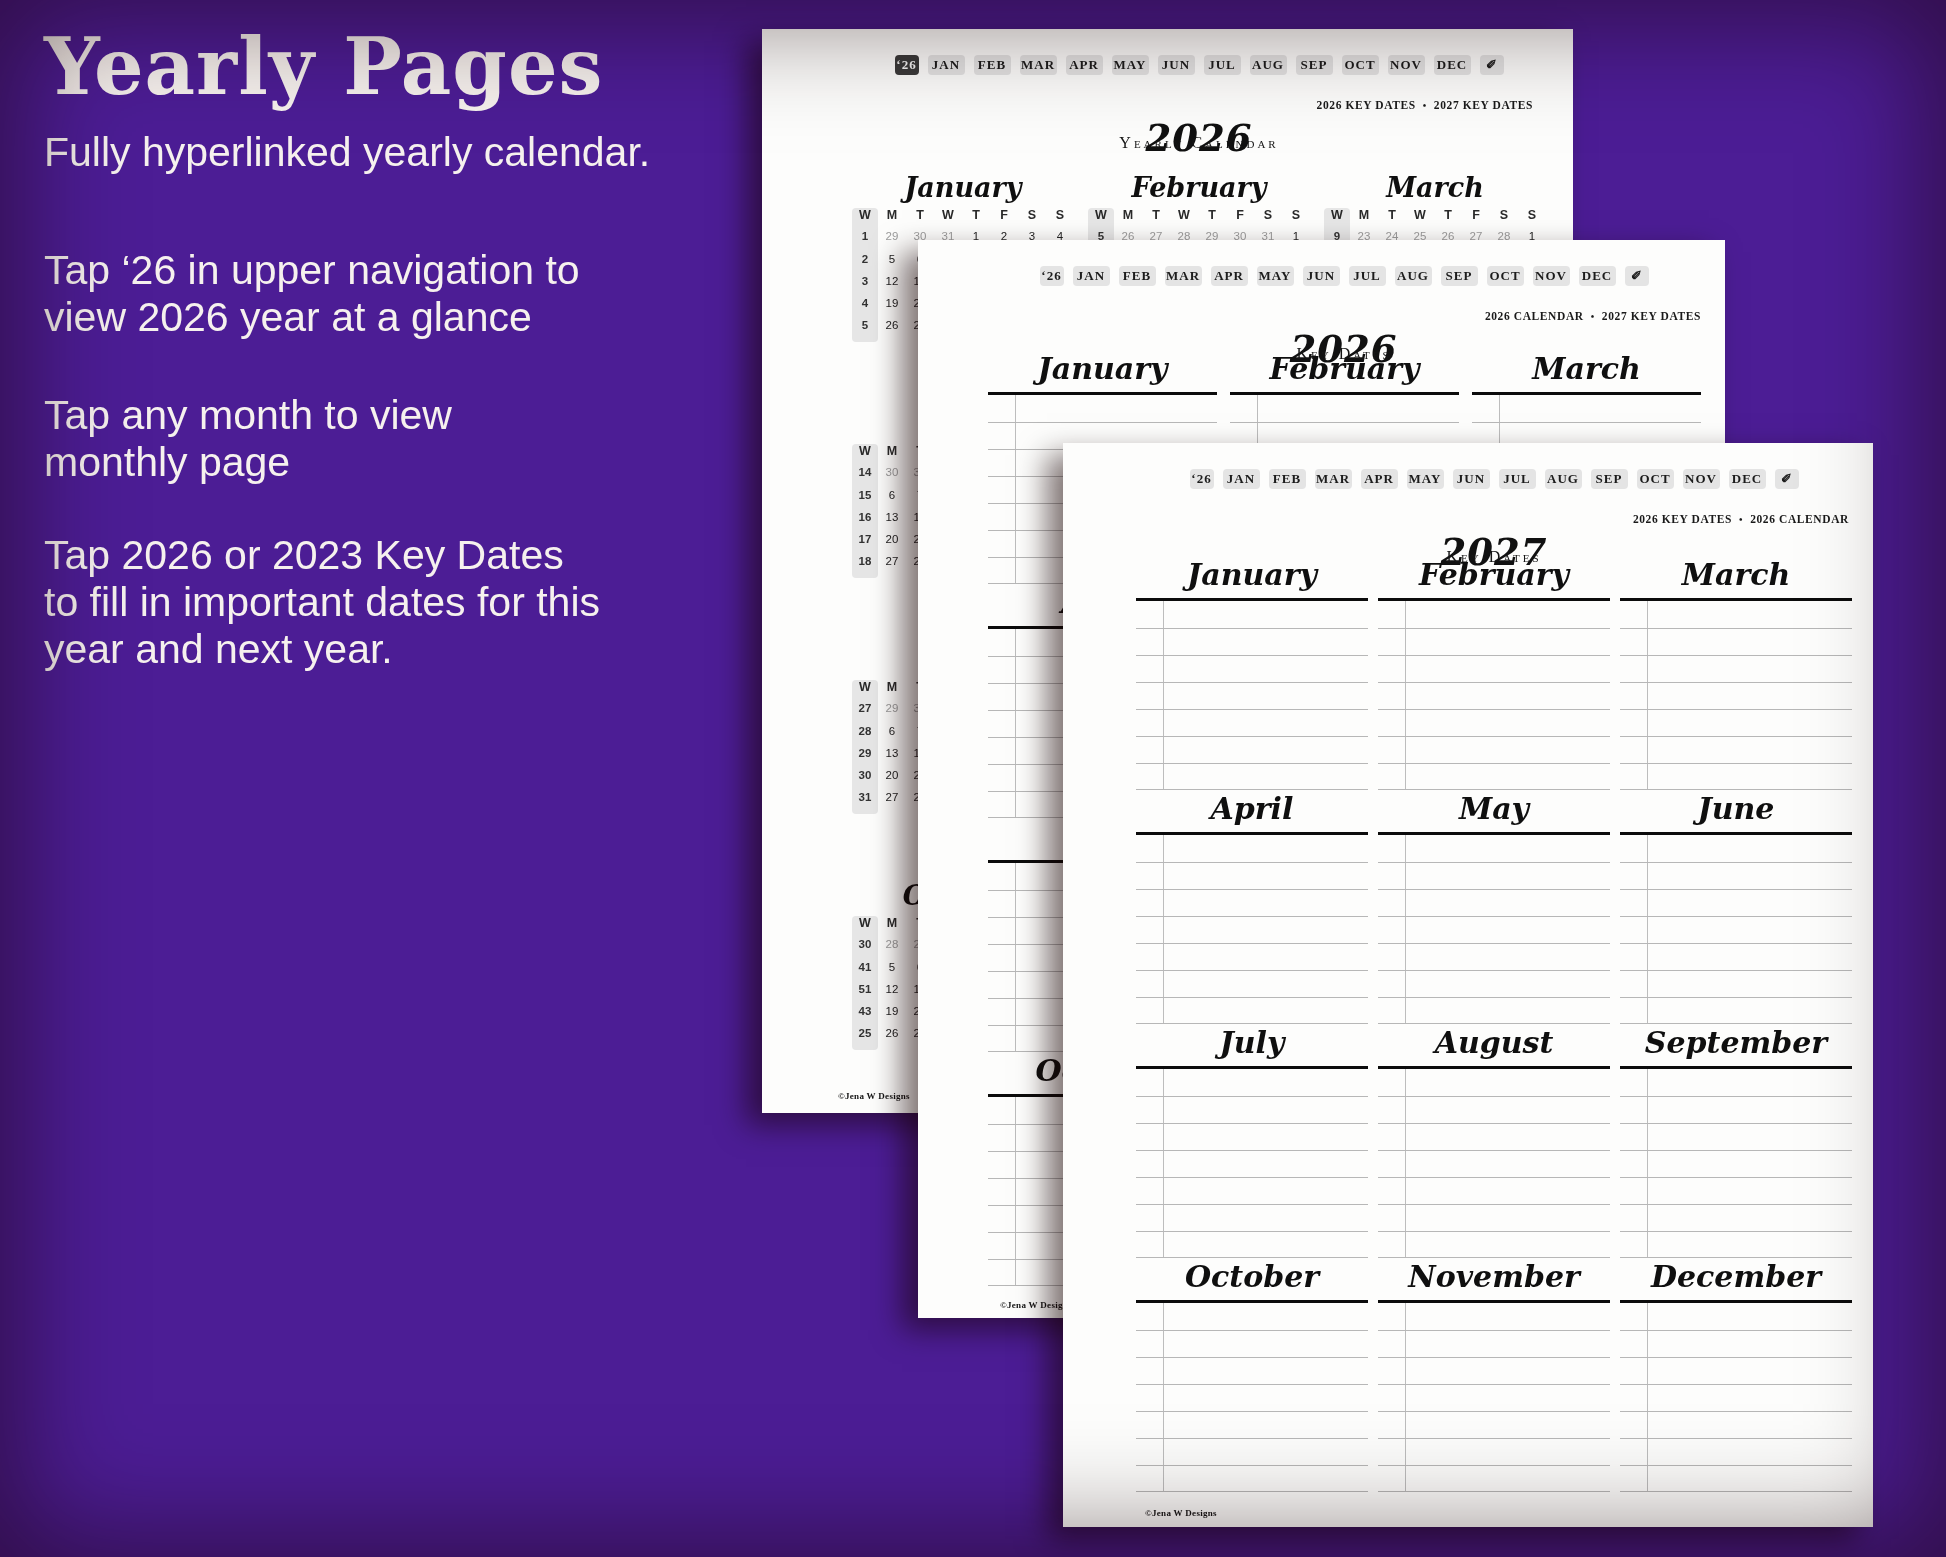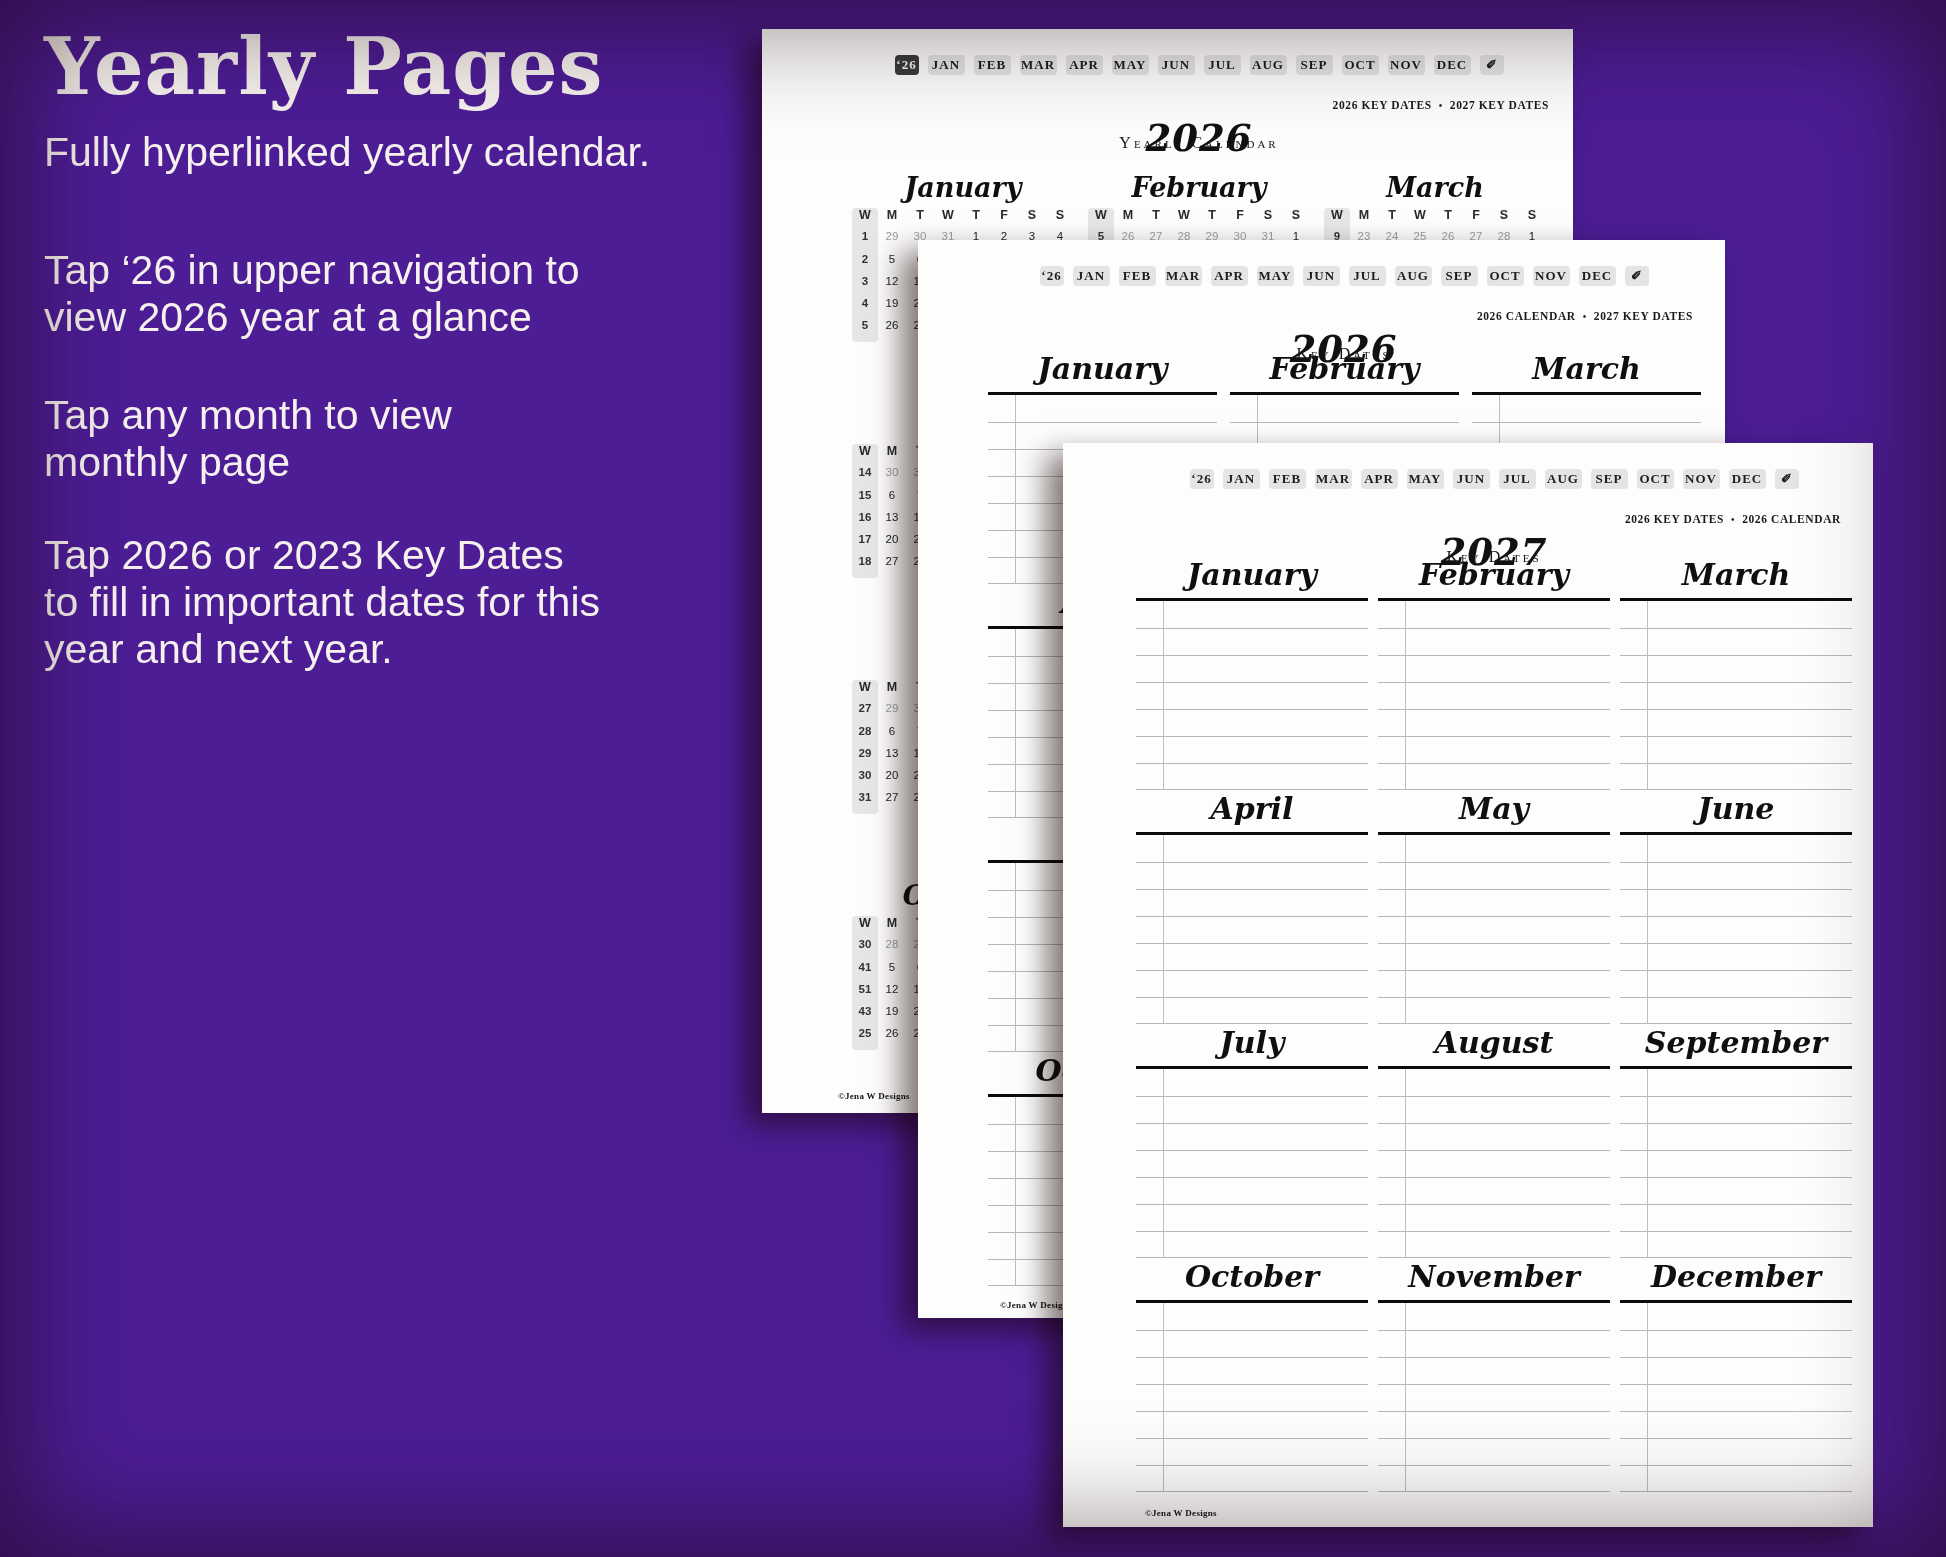--- a/index.html
+++ b/index.html
@@ -23,23 +23,23 @@
   .page-middle .content{left:70px;width:712px;}
   .page-front  .content{left:73px;width:716px;}
 
   .nav{position:absolute;top:26px;left:0;width:100%;display:flex;justify-content:center;gap:9px;}
   .nav-box{background:#e4e4e4;color:#1c1c1c;font:700 13px/14px "Liberation Serif",serif;letter-spacing:1px;
            padding:3px 0;width:37px;text-align:center;border-radius:4px;cursor:pointer;}
   .nav-box.small{width:24px;}
   .nav-box.sel{background:#3a3a3a;color:#f4f4f4;}
   .nav-box.pen{font-size:13px;letter-spacing:0;}
 
-  .links{position:absolute;top:70px;right:32px;font:700 11.5px "Liberation Serif",serif;
+  .links{position:absolute;top:70px;right:24px;font:700 11.5px "Liberation Serif",serif;
          letter-spacing:.6px;color:#1a1a1a;white-space:nowrap;}
-  .page-back .links{right:24px;}
+  .page-back .links{right:40px;}
   .links .bullet{margin:0 7px;font-size:10px;}
   .links .lk{cursor:pointer;}
 
   .year{position:absolute;top:56px;left:0;width:100%;text-align:center;
         font:italic 700 37px "DejaVu Serif",serif;color:#111;letter-spacing:1px;}
   .subtitle{position:absolute;top:106px;left:0;width:100%;text-align:center;
             font:small-caps 400 16px/16px "Liberation Serif",serif;letter-spacing:3px;color:#161616;}
 
   .footer{position:absolute;font:700 9px "Liberation Serif",serif;color:#141414;letter-spacing:.3px;}
   .page-back   .footer{left:76px;top:1062px;}

